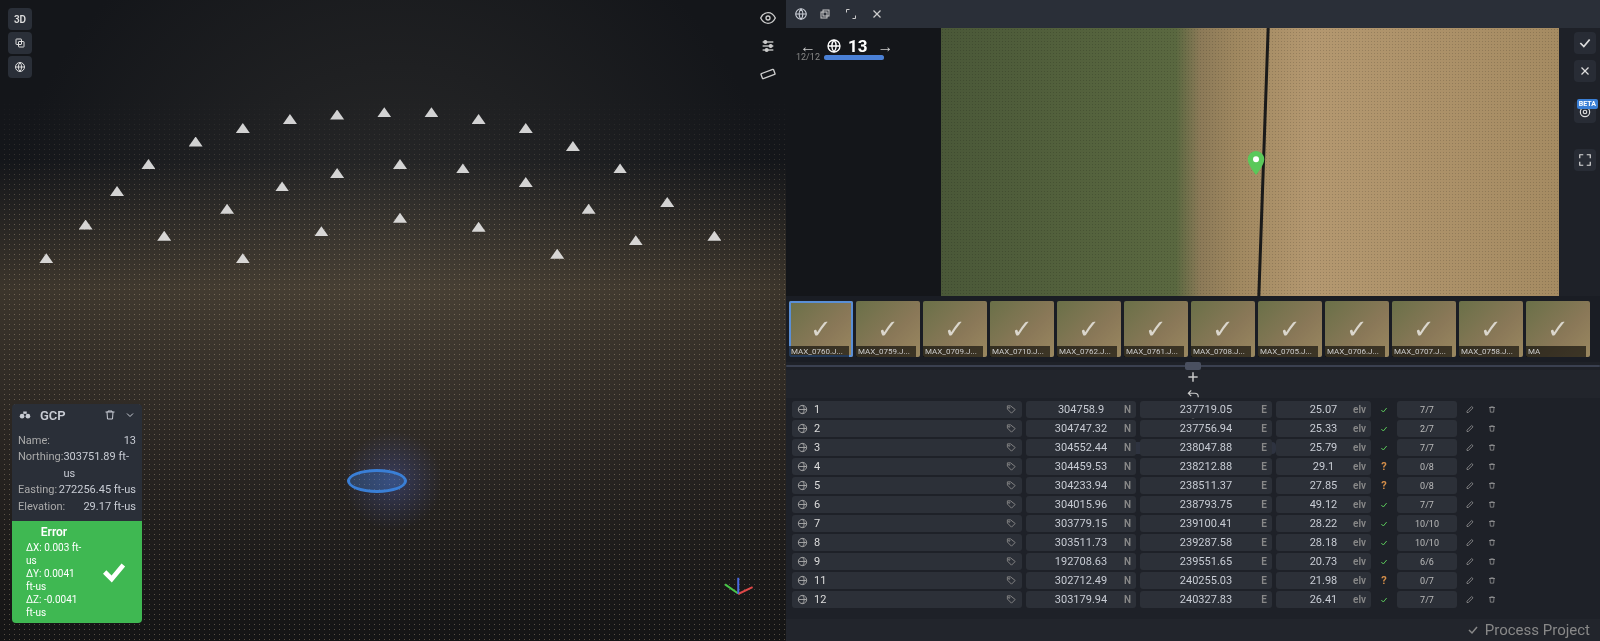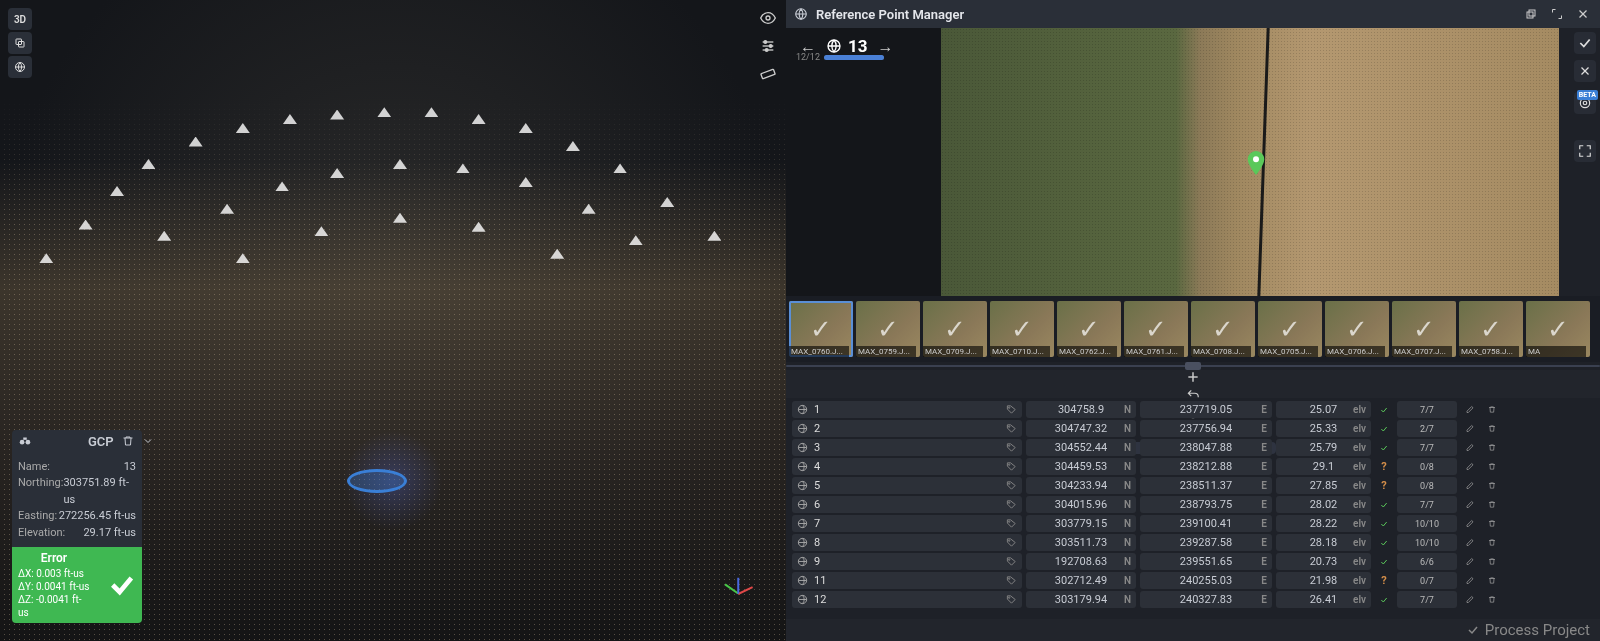--- a/index.html
+++ b/index.html
@@ -76,28 +76,28 @@
 }
 .info-panel {
   position:absolute; bottom:18px; left:12px;
   width:130px;
 }
 .info-header {
   display:flex; align-items:center; gap:8px;
   padding:4px 6px;
   background:#2a2f38; border-radius:4px 4px 0 0;
 }
-.info-header .label { flex:1; font-weight:600; font-size:13px;margin-left:48px; }
+.info-header .label { flex:1; font-weight:600; font-size:13px; }
 .info-body {
   background:#2a2f38; padding:6px;
 }
 .info-row { display:flex; justify-content:space-between; font-size:11px; line-height:1.5; }
 .info-row .k { color:#aaa; }
 .error-box {
-  background:#3fb852; color:#fff; padding:4px 6px;
+  background:#3fb852; color:#fff; padding:4px 14px;
   border-radius:0 0 4px 4px;
   display:flex; align-items:center; gap:18px;
 }
 .error-lines { flex:1; font-size:10px; line-height:1.3; }
 .error-title { text-align:center; font-weight:600; font-size:12px; }
 .checkmark-big {
   width:28px; height:28px; color:#fff;
 }
 .axes-ind {
   position:absolute; bottom:28px; right:28px;
@@ -387,21 +387,20 @@
 </div>
 
 <div class="right-pane">
   <div class="rp-header">
     <span>
       <svg width="14" height="14" viewBox="0 0 24 24" fill="none" stroke="currentColor" stroke-width="2">
           <circle cx="12" cy="12" r="9"></circle>
           <path d="M3 12h18M12 3a14 14 0 010 18M12 3a14 14 0 000 18"></path>
         </svg>
     </span>
-    <span class="title">Reference Point Manager</span>
     <span class="hbtn">
       <svg width="12" height="12" viewBox="0 0 24 24" fill="none" stroke="currentColor" stroke-width="2">
           <rect x="8" y="4" width="12" height="12"></rect>
           <rect x="4" y="8" width="12" height="12"></rect>
         </svg>
     </span>
     <span class="hbtn">
       <svg width="12" height="12" viewBox="0 0 24 24" fill="none" stroke="currentColor" stroke-width="2">
           <polyline points="9 3 3 3 3 9"></polyline>
           <polyline points="15 21 21 21 21 15"></polyline>
@@ -446,21 +445,21 @@
           <svg width="14" height="14" viewBox="0 0 24 24" fill="none" stroke="currentColor" stroke-width="3">
             <polyline points="4 12 10 18 20 6"></polyline>
           </svg>
         </div>
       <div class="sb">
           <svg width="12" height="12" viewBox="0 0 24 24" fill="none" stroke="currentColor" stroke-width="2.5">
             <line x1="5" y1="5" x2="19" y2="19"></line>
             <line x1="19" y1="5" x2="5" y2="19"></line>
           </svg>
         </div>
-      <div class="sb" style="margin-top:4px;position:relative;">
+      <div class="sb" style="margin-top:13px;position:relative;">
           <svg width="14" height="14" viewBox="0 0 24 24" fill="none" stroke="currentColor" stroke-width="2">
             <circle cx="12" cy="12" r="8"></circle>
             <circle cx="12" cy="12" r="3"></circle>
           </svg>
           <span class="beta-badge">BETA</span>
         </div>
       <div class="sb" style="margin-top:20px;">
           <svg width="14" height="14" viewBox="0 0 24 24" fill="none" stroke="currentColor" stroke-width="2">
             <polyline points="9 3 3 3 3 9"></polyline>
             <polyline points="15 3 21 3 21 9"></polyline>
@@ -810,21 +809,21 @@
         </div>
         <div class="cell c-coord">
           <span>304015.96</span>
           <span class="suffix-label">N</span>
         </div>
         <div class="cell c-coord c-n">
           <span>238793.75</span>
           <span class="suffix-label">E</span>
         </div>
         <div class="cell c-coord c-e">
-          <span>28.02</span>
+          <span>49.12</span>
           <span class="suffix-label">elv</span>
         </div>
         <div class="cell c-ok ok">
           <svg width="12" height="12" viewBox="0 0 24 24" fill="none" stroke="currentColor" stroke-width="3">
             <polyline points="4 12 10 18 20 6"></polyline>
           </svg>
         </div>
         <div class="cell c-ratio">7/7</div>
         <div class="cell c-edit">
           <svg width="11" height="11" viewBox="0 0 24 24" fill="none" stroke="currentColor" stroke-width="2">

